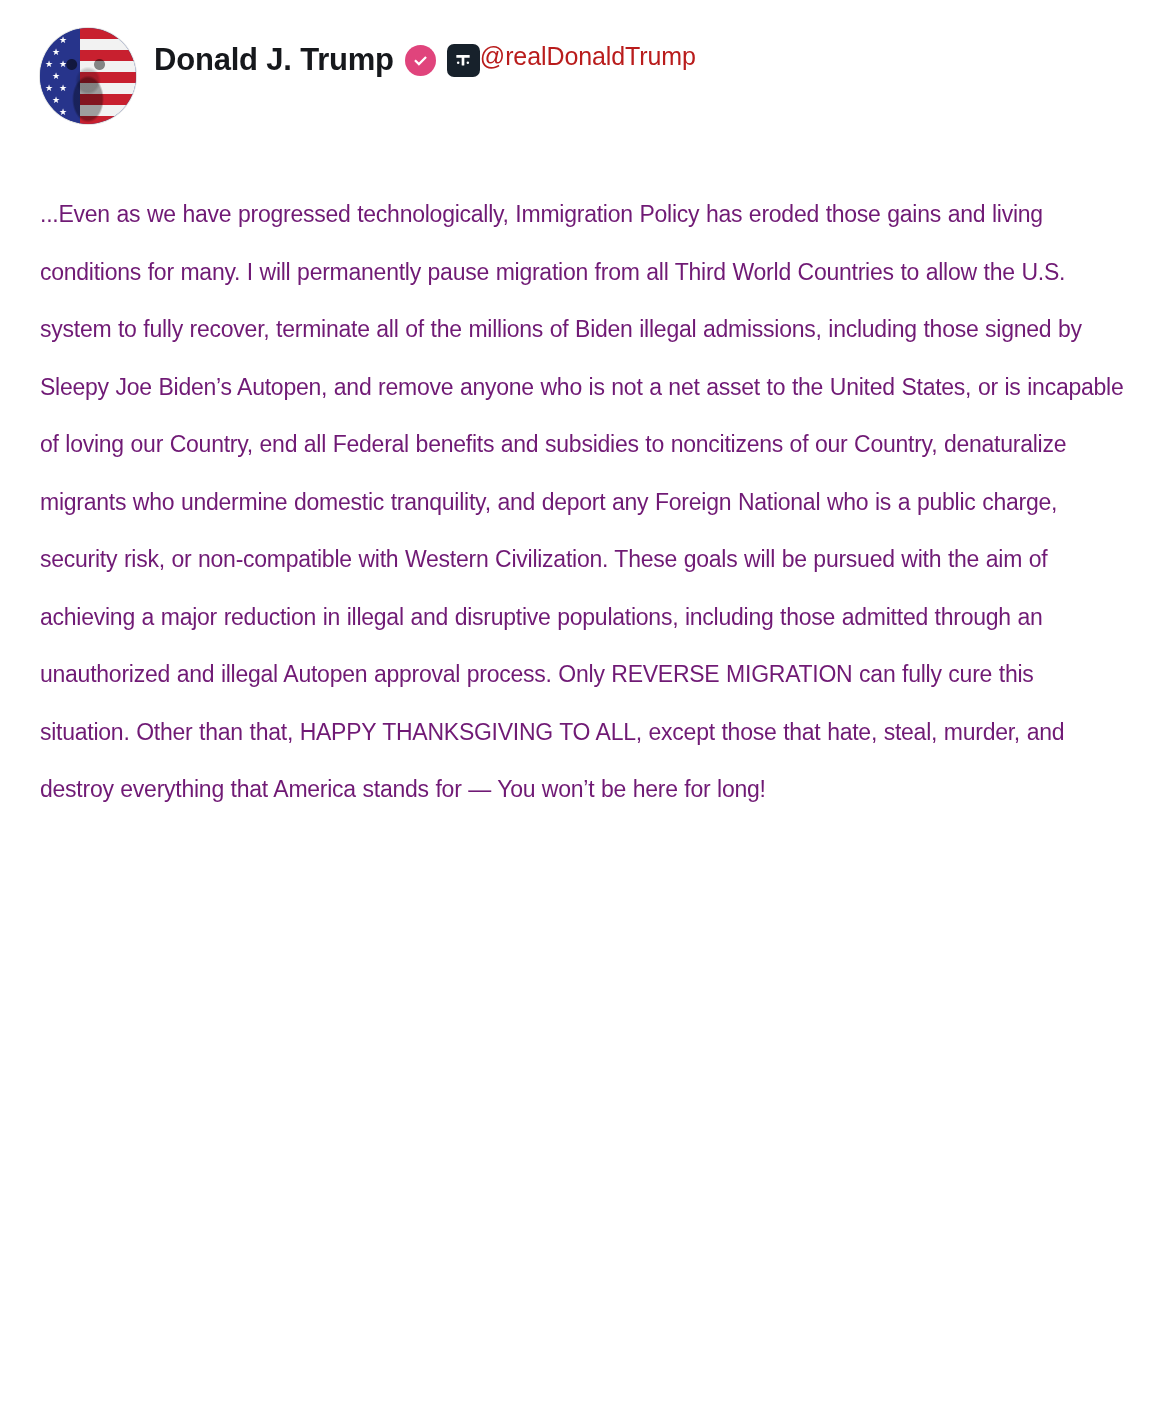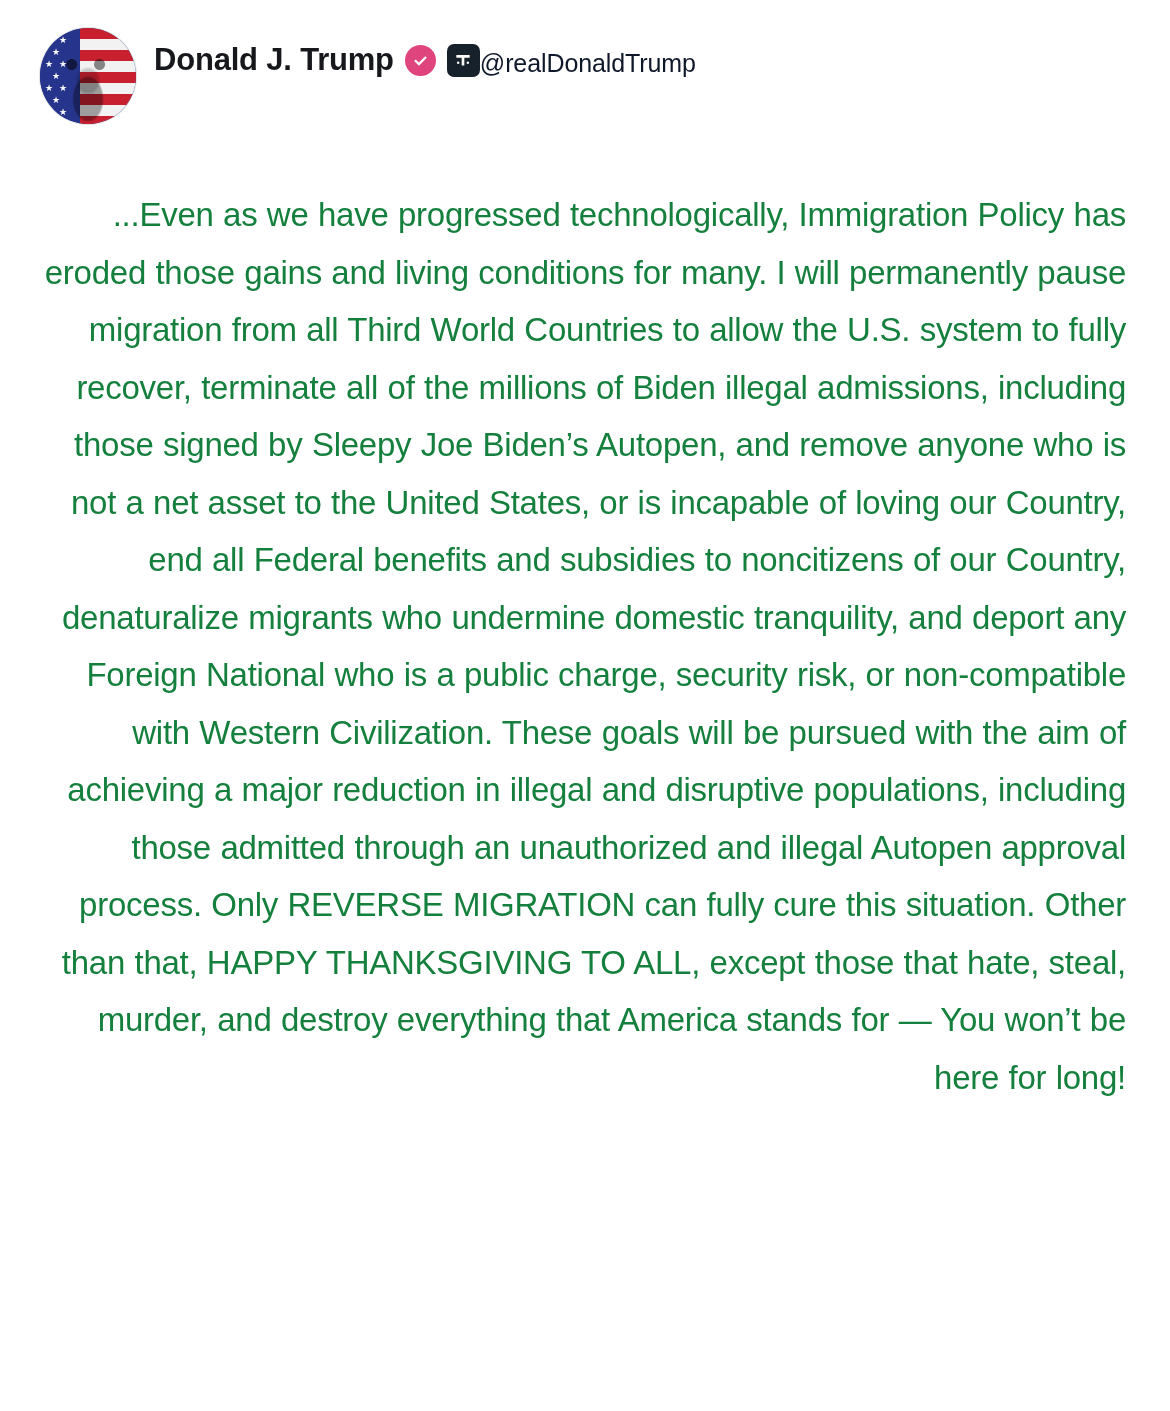--- a/index.html
+++ b/index.html
@@ -104,32 +104,31 @@
     border-radius: 7px;
     background: #17212b;
     flex: 0 0 33px;
     display: flex;
     align-items: center;
     justify-content: center;
   }
   .badge-square svg { display: block; }
   .handle {
     font-size: 25px;
-    color: #0f172a;
-    margin-top: 7px;
+    color: #b91c1c;
     letter-spacing: -0.1px;
   }
   .post-body {
     margin-top: 40px;
-    font-size: 33px;
+    font-size: 23px;
     line-height: 57.5px;
-    color: #15803d;
+    color: #701a75;
     letter-spacing: -0.25px;
     word-spacing: 0.5px;
-    text-align: right;
+    text-align: left;
     white-space: pre-wrap;
   }
 </style>
 </head>
 <body>
 
 <div class="post">
 
   <div class="post-header">
 

